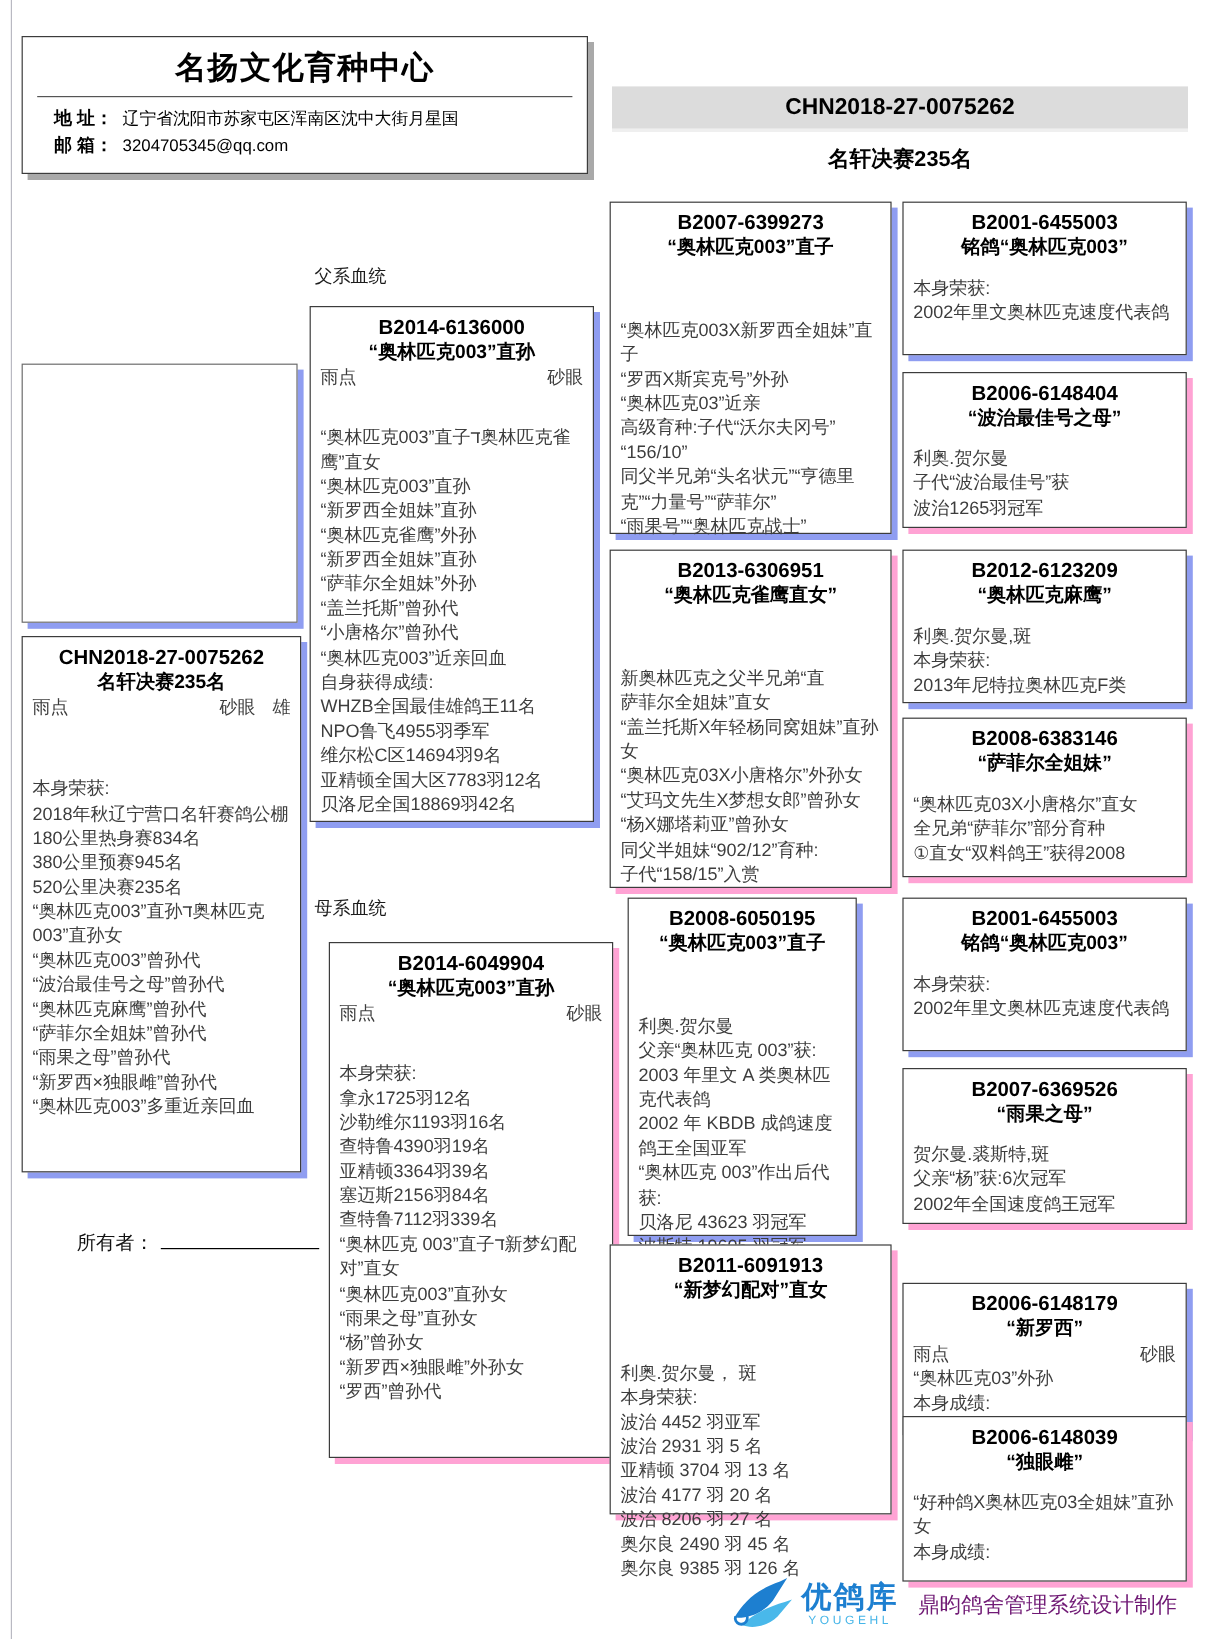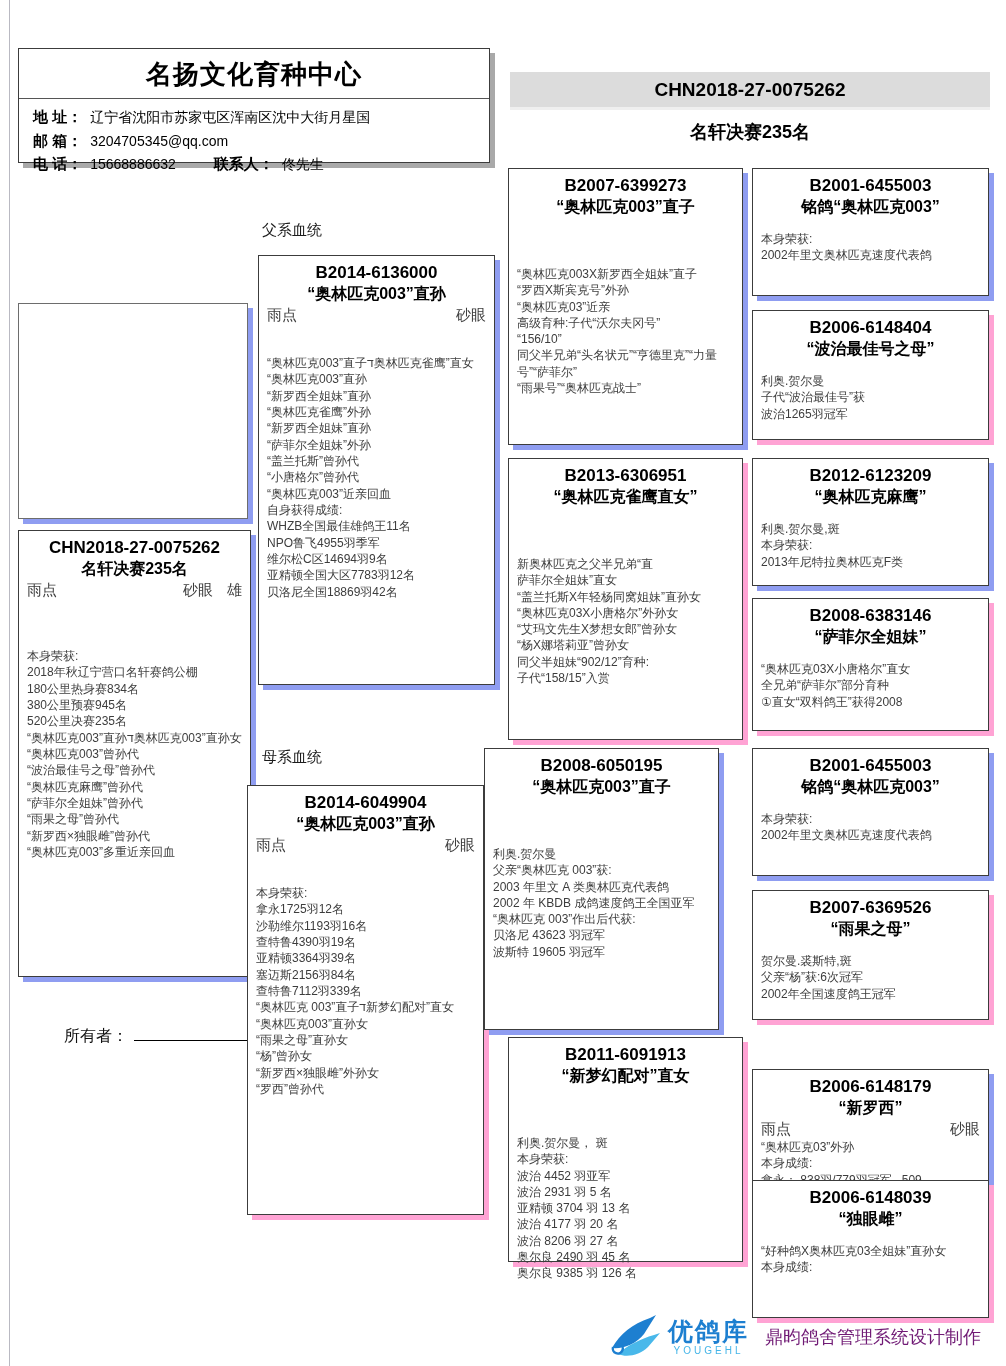--- a/index.html
+++ b/index.html
@@ -12,27 +12,27 @@
 
   
   .pbox { position:absolute; background:#fff; border:1px solid #3c3c3c; padding:6px 8px; }
   .sh-gray { box-shadow:5px 5px 0 #a9a9a9; }
   .sh-blue { box-shadow:5px 5px 0 #8f9df1; }
   .sh-pink { box-shadow:5px 5px 0 #ffa3d4; }
   .ring  { text-align:center; font-weight:bold; font-size:17px; line-height:1.3; color:#000; }
   .pname { text-align:center; font-weight:bold; font-size:16px; line-height:1.3; color:#000; }
   .meta  { display:flex; justify-content:space-between; font-size:15px; color:#3d3d3d; line-height:1.35; }
   .meta .m-right span { margin-left:14px; }
-  .lines { white-space:pre-wrap; font-size:12px; line-height:1.36; color:#3d3d3d; }
+  .lines { white-space:pre-wrap; font-size:15px; line-height:1.36; color:#3d3d3d; }
   .gap-lg { margin-top:48px; }
   .gap-md { margin-top:30px; }
   .gap-sm { margin-top:13px; }
 
   
-  .header-card { left:18px; top:48px; width:472px; height:115px; padding:8px 0 6px; }
+  .header-card { left:18px; top:30px; width:472px; height:115px; padding:8px 12px 6px; }
   .h-title { text-align:center; font-weight:bold; font-size:26px; letter-spacing:1px; padding-bottom:6px; border-bottom:1px solid #555; }
   .h-rows { padding:6px 2px 0 14px; font-size:14px; line-height:1.55; }
   .h-label { font-weight:bold; font-size:15px; margin-right:8px; }
   .h-label.second { margin-left:38px; }
 
   
   .chn-bar { position:absolute; left:510px; top:72px; width:480px; height:38px; background:#dcdcdc;
              border-bottom:3px solid #efefef; text-align:center; font-weight:bold; font-size:19px; line-height:36px; }
   .race-banner { position:absolute; left:510px; top:120px; width:480px; text-align:center; font-weight:bold; font-size:18px; }
 
@@ -56,21 +56,20 @@
 </head>
 <body>
 
 <div class="edge-line"></div>
 
 <div class="pbox sh-gray header-card">
   <div class="h-title">名扬文化育种中心</div>
   <div class="h-rows">
     <div><span class="h-label">地 址：</span><span>辽宁省沈阳市苏家屯区浑南区沈中大街月星国</span></div>
     <div><span class="h-label">邮 箱：</span><span>3204705345@qq.com</span></div>
-    <div><span class="h-label">电 话：</span><span>15668886632</span><span class="h-label second">联系人：</span><span>佟先生</span></div>
   </div>
 </div>
 
 <div class="chn-bar">CHN2018-27-0075262</div>
 <div class="race-banner">名轩决赛235名</div>
 
 <div class="pbox sh-blue photo-box"></div>
 
 <div class="pbox sh-blue" style="left:18px; top:530px; width:233px; height:447px;">
   <div class="ring">CHN2018-27-0075262</div>
@@ -118,21 +117,21 @@
 “小唐格尔”曾孙代
 “奥林匹克003”近亲回血
 自身获得成绩:
 WHZB全国最佳雄鸽王11名
 NPO鲁飞4955羽季军
 维尔松C区14694羽9名
 亚精顿全国大区7783羽12名
 贝洛尼全国18869羽42名</div>
 </div>
 
-<div class="pbox sh-pink" style="left:247px; top:785px; width:237px; height:430px;">
+<div class="pbox sh-pink" style="left:274px; top:785px; width:237px; height:430px;">
   <div class="ring">B2014-6049904</div>
   <div class="pname">“奥林匹克003”直孙</div>
   <div class="meta">
     <span>雨点</span>
     <span>砂眼</span>
   </div>
   <div class="lines gap-md">本身荣获:
 拿永1725羽12名
 沙勒维尔1193羽16名
 查特鲁4390羽19名
@@ -163,21 +162,21 @@
   <div class="pname">“奥林匹克雀鹰直女”</div>
   <div class="lines gap-lg">新奥林匹克之父半兄弟“直
 萨菲尔全姐妹”直女
 “盖兰托斯X年轻杨同窝姐妹”直孙女
 “奥林匹克03X小唐格尔”外孙女
 “艾玛文先生X梦想女郎”曾孙女
 “杨X娜塔莉亚”曾孙女
 同父半姐妹“902/12”育种:
 子代“158/15”入赏</div>
 </div>
-<div class="pbox sh-blue" style="left:484px; top:748px; width:235px; height:282px;">
+<div class="pbox sh-blue" style="left:523px; top:748px; width:191px; height:282px;">
   <div class="ring">B2008-6050195</div>
   <div class="pname">“奥林匹克003”直子</div>
   <div class="lines gap-lg">利奥.贺尔曼
 父亲“奥林匹克 003”获:
 2003 年里文 A 类奥林匹克代表鸽
 2002 年 KBDB 成鸽速度鸽王全国亚军
 “奥林匹克 003”作出后代获:
 贝洛尼 43623 羽冠军
 波斯特 19605 羽冠军</div>
 </div>

